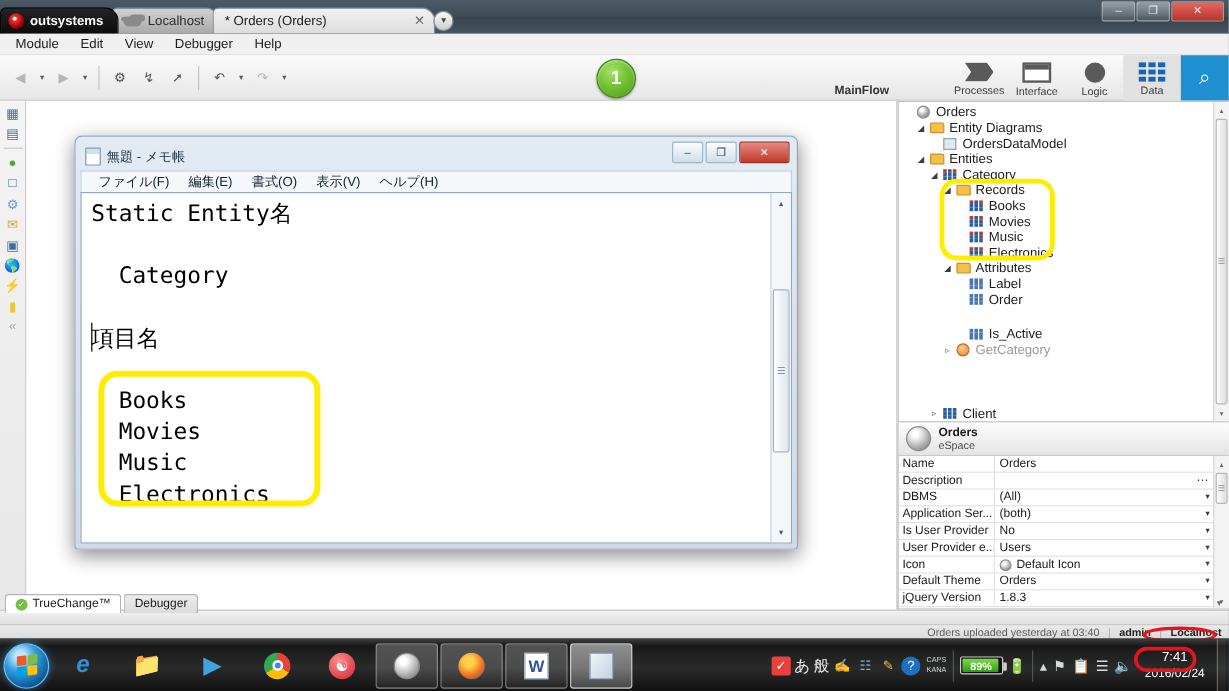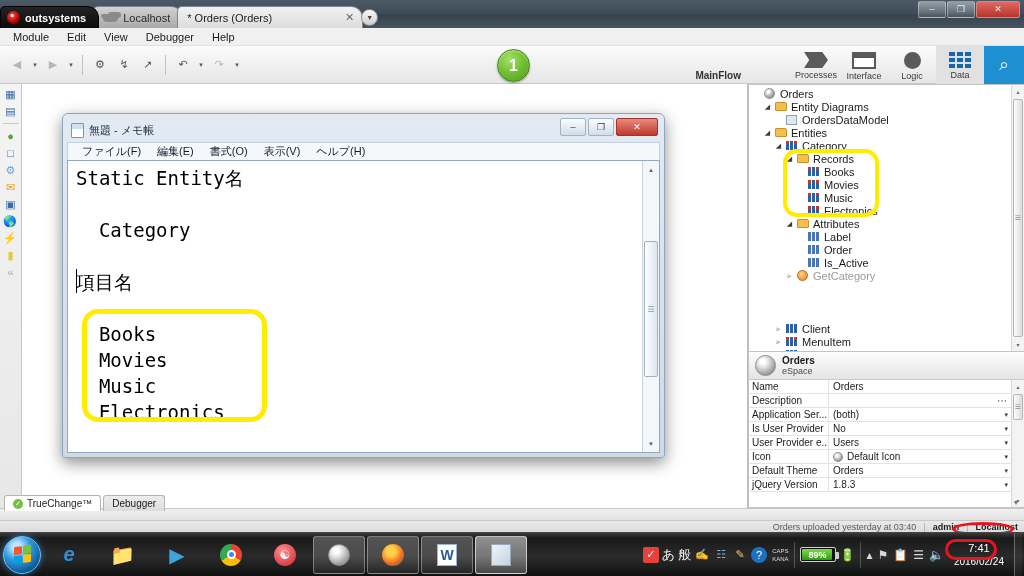--- a/index.html
+++ b/index.html
@@ -637,21 +637,21 @@
                     <s></s>
                     <s></s>
                     <s></s>
                     <s></s>
                     <s></s>
                     <s></s>
                   </span>
                 </span>
                 <span class="tlabel">Order</span>
               </div>
-              <div class="tnode" style="padding-left: 44px;">
+              <div class="tnode" style="padding-left: 44px; margin-top: 16px;">
                 <span class="twist"></span>
                 <span class="tico">
                   <span class="ico-attr">
                     <s></s>
                     <s></s>
                     <s></s>
                     <s></s>
                     <s></s>
                     <s></s>
                     <s></s>
@@ -760,20 +760,27 @@
                 </span>
               </div>
               <div class="prow">
                 <span class="pk">Description</span>
                 <span class="pv">
                   <span></span>
                   <span class="dots">⋯</span>
                 </span>
               </div>
               <div class="prow">
+                <span class="pk">DBMS</span>
+                <span class="pv">
+                  <span>(All)</span>
+                  <span class="caret">▾</span>
+                </span>
+              </div>
+              <div class="prow">
                 <span class="pk">Application Ser...</span>
                 <span class="pv">
                   <span>(both)</span>
                   <span class="caret">▾</span>
                 </span>
               </div>
               <div class="prow">
                 <span class="pk">Is User Provider</span>
                 <span class="pv">
                   <span>No</span>

